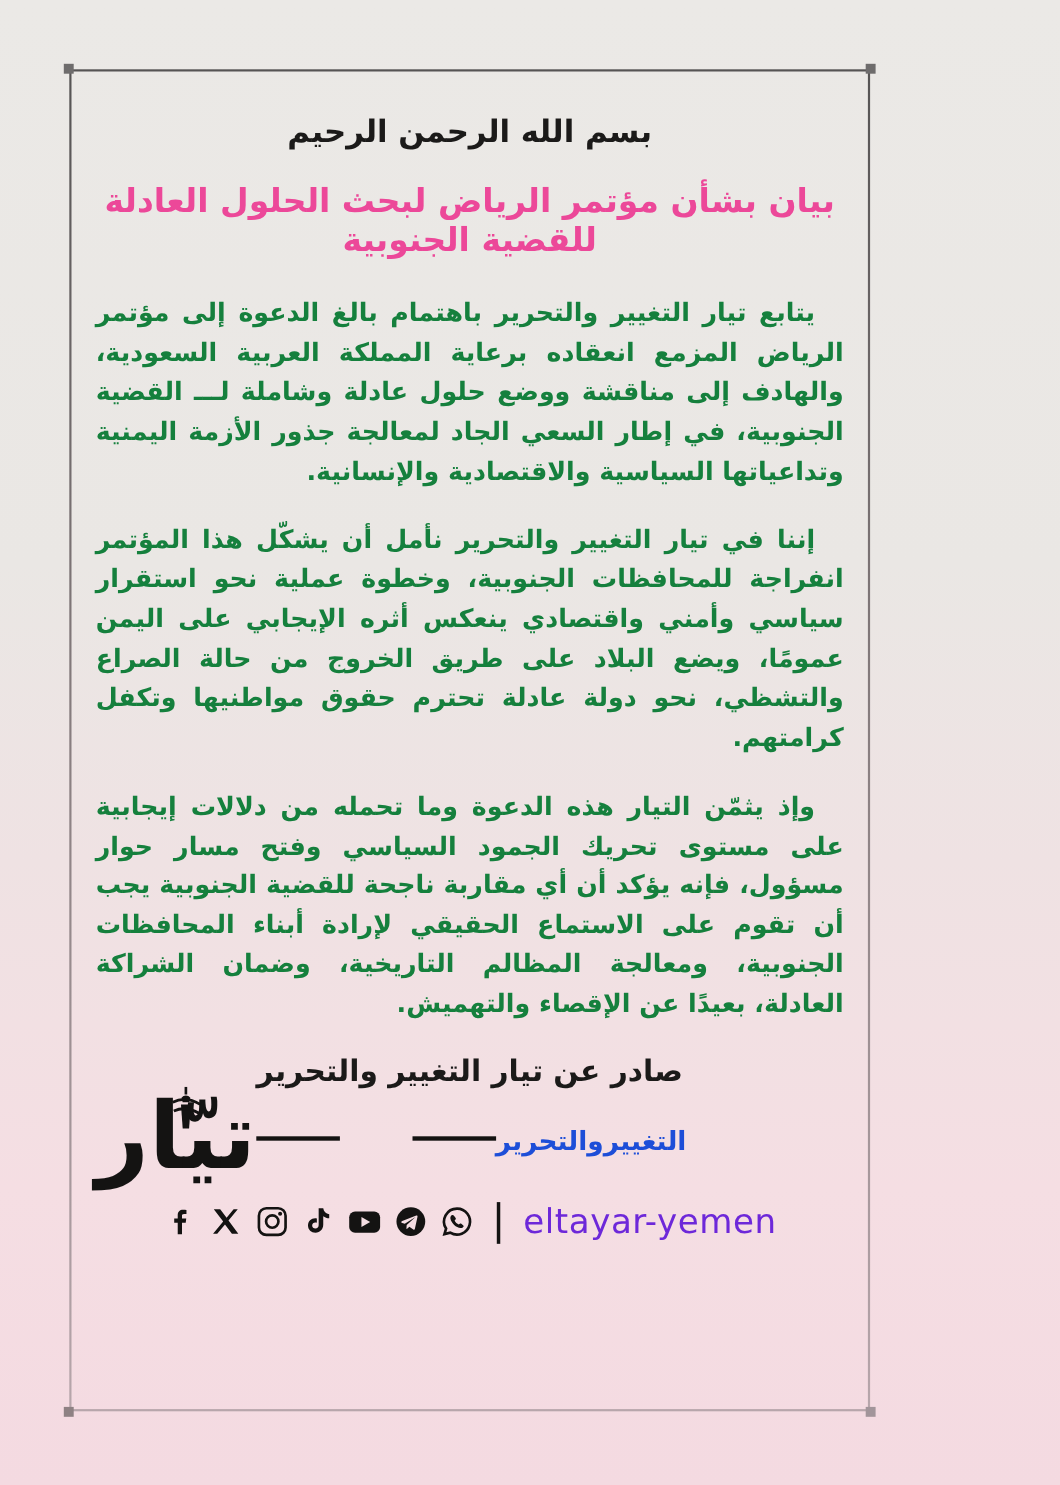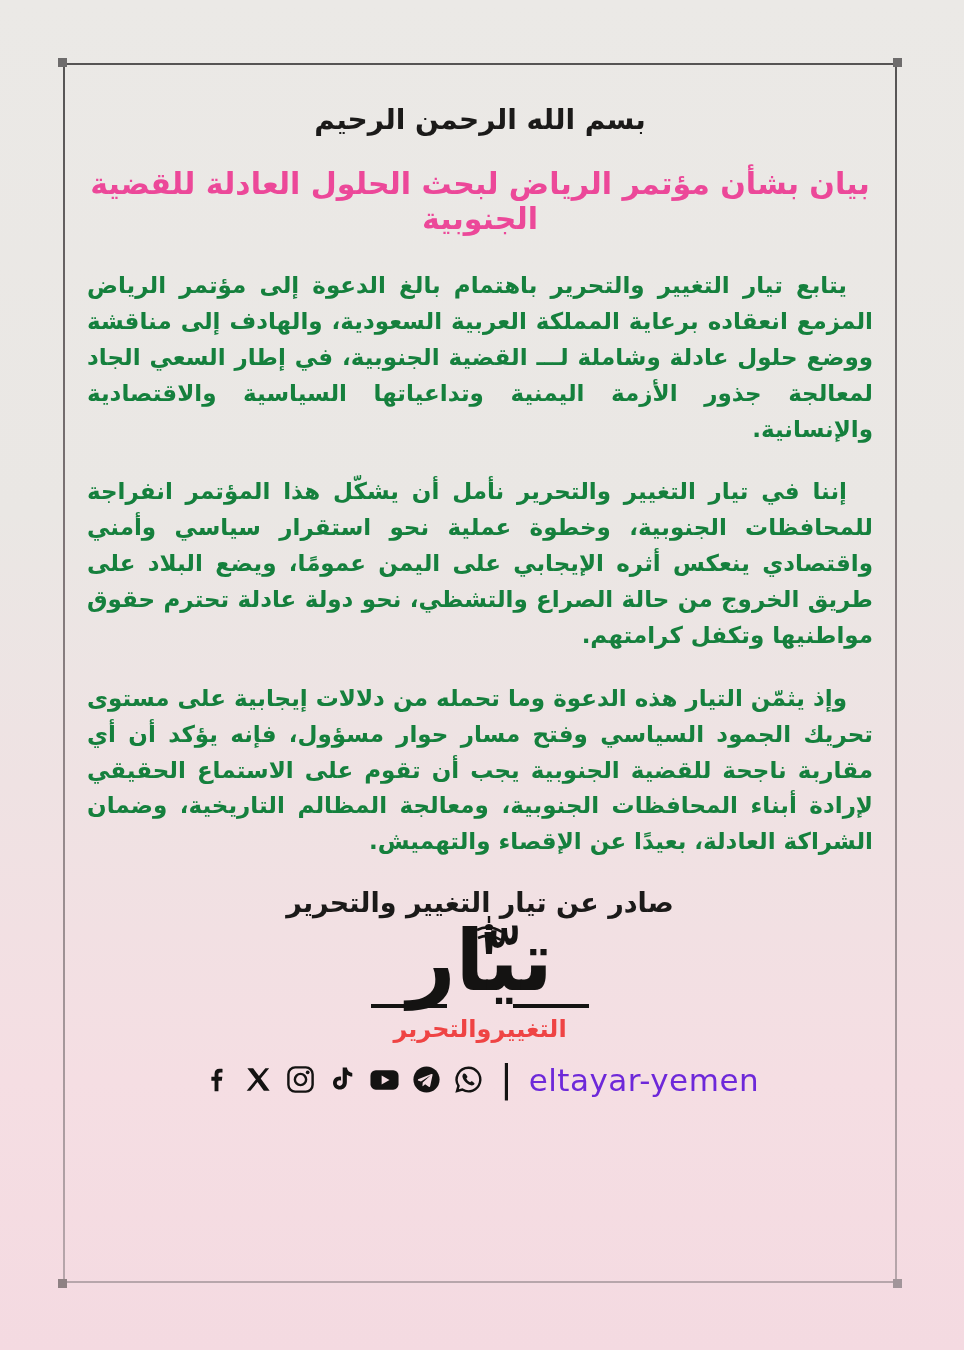--- a/index.html
+++ b/index.html
@@ -2,21 +2,21 @@
 <html lang="ar"><head>
 <meta charset="utf-8">
 <style>
   html,body{margin:0;padding:0;}
   body{
     width:964px;height:1350px;position:relative;overflow:hidden;
     background:linear-gradient(180deg,#ebe9e6 0%,#eae7e4 38%,#efe2e3 58%,#f5dee3 80%,#f4dae1 100%);
     font-family:"DejaVu Sans",sans-serif;color:#1b1a19;
   }
   .frame{
-    position:absolute;left:63px;top:63px;width:834px;height:1220px;box-sizing:border-box;
+    position:absolute;left:63px;top:63px;width:728px;height:1220px;box-sizing:border-box;
     border:2px solid transparent;
     border-image:linear-gradient(180deg,#565454 0%,#8d8284 55%,#b7a6ab 100%) 1;
   }
   .corner{position:absolute;width:9px;height:9px;}
   .corner.tl{left:-7px;top:-7px;background:#6e6c6c;}
   .corner.tr{right:-7px;top:-7px;background:#6e6c6c;}
   .corner.bl{left:-7px;bottom:-7px;background:#8e8183;}
   .corner.br{right:-7px;bottom:-7px;background:#a2959a;}
   .content{
     position:absolute;inset:0;padding:38px 22px 22px;box-sizing:border-box;
@@ -36,31 +36,31 @@
     margin:0 0 27px;text-indent:26px;
   }
   .para.last{margin-bottom:22px;}
   .issued{
     text-align:center;direction:rtl;font-size:27px;font-weight:bold;margin:0 0 4px;
   }
   .date{
     text-align:center;direction:rtl;font-size:25px;font-weight:bold;margin:0 0 6px;
   }
   .logo{
-    display:flex;flex-direction:column;align-items:center;margin:0 0 10px;position:relative;
+    display:flex;flex-direction:row;align-items:center;margin:0 0 10px;position:relative;
   }
   .logo-main{
     font-size:84px;font-weight:bold;line-height:0.95;direction:rtl;color:#141312;
     position:relative;
   }
   .minaret{position:absolute;left:50%;top:-34px;transform:translateX(-6px);}
   .logo-lines{display:flex;gap:66px;margin-top:2px;}
   .logo-lines span{display:block;width:76px;height:4px;background:#141312;}
   .logo-sub{
-    font-size:24px;font-weight:bold;direction:rtl;margin-top:7px;color:#ef4444;
+    font-size:24px;font-weight:bold;direction:rtl;margin-top:7px;color:#1d4ed8;
     letter-spacing:-1px;
   }
   .social{
     display:flex;align-items:center;justify-content:center;gap:11px;margin-top:6px;
   }
   .social .icon{display:inline-flex;}
   .social svg{width:31px;height:31px;display:block;}
   .ic-fill{fill:#141312;}
   .ic-stroke{fill:none;stroke:#141312;stroke-width:2.5;}
   .ic-bg{fill:#f4dde2;}

